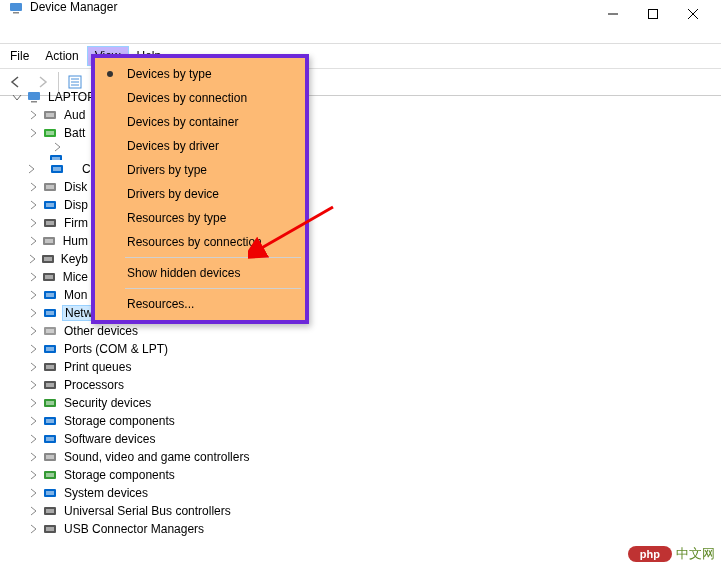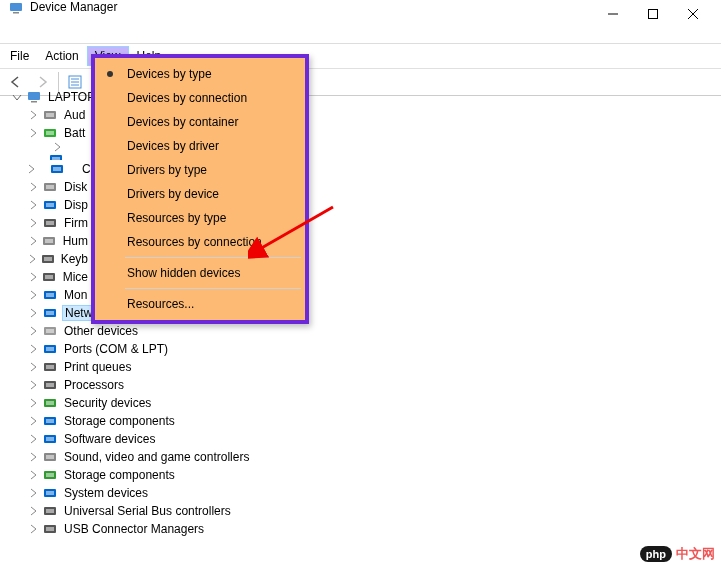--- a/index.html
+++ b/index.html
@@ -23,22 +23,22 @@
     .label { padding: 1px 2px; }
     .indent-0 { padding-left: 2px; }
     .indent-1 { padding-left: 18px; }
     .truncate { overflow: hidden; align-items: center; }
     .dropdown { position: absolute; top: 54px; left: 91px; width: 218px; background: #fdba74; border: 4px solid #6d28d9; box-shadow: 2px 3px 6px rgba(0,0,0,0.25); padding: 4px 2px; z-index: 10; }
     .dd-item { display: flex; align-items: center; height: 24px; padding: 0 8px 0 30px; position: relative; cursor: default; }
     .dd-bullet { position: absolute; left: 10px; top: 50%; transform: translateY(-50%); width: 6px; height: 6px; background: #333; border-radius: 50%; }
     .dd-sep { height: 1px; background: #d0d0d0; margin: 3px 2px 3px 28px; }
     .arrow { position: absolute; top: 202px; left: 248px; z-index: 20; pointer-events: none; }
     .watermark { position: absolute; right: 6px; bottom: 6px; display: flex; align-items: center; gap: 4px; opacity: 0.9; }
-    .watermark-badge { background: #000000; color: #fff; font-weight: bold; padding: 2px 6px; border-radius: 8px; font-size: 11px; }
-    .watermark-text { font-size: 13px; color: #ef4444; font-weight: bold; }
+    .watermark-badge { background: #b91c1c; color: #fff; font-weight: bold; padding: 2px 12px; border-radius: 8px; font-size: 11px; }
+    .watermark-text { font-size: 13px; color: #4d7c0f; font-weight: normal; }
   </style>
 </head>
 <body>
 
 <div class="titlebar">
   <span class="titlebar-icon">
     <svg width="16" height="16" viewBox="0 0 16 16">
         <rect x="2" y="3" width="12" height="8" fill="#4a90d9" rx="1"></rect>
         <rect x="5" y="12" width="6" height="1.5" fill="#888"></rect>
       </svg>

